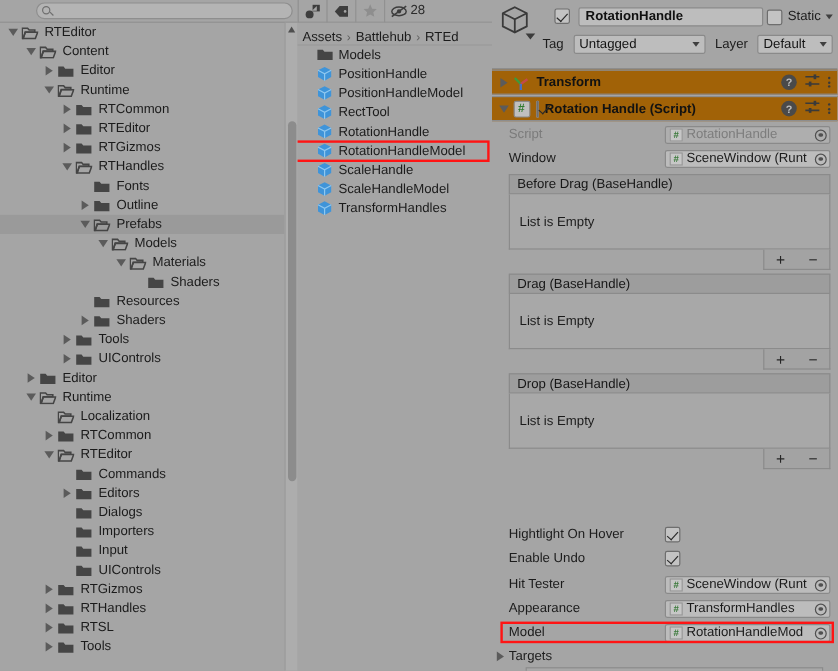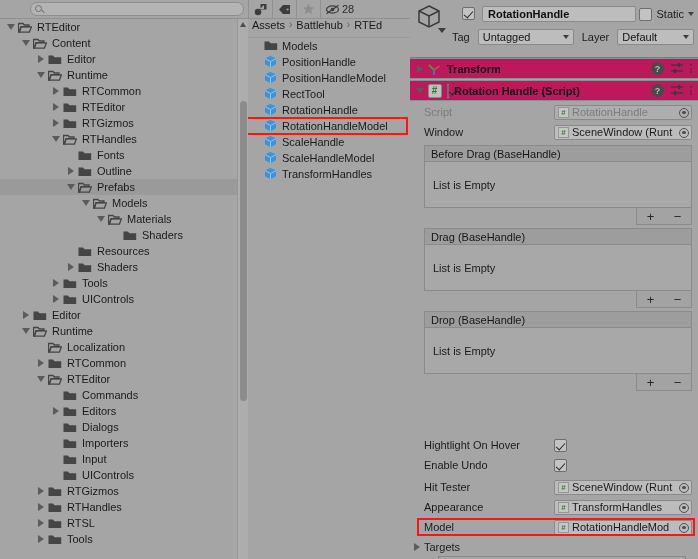--- a/index.html
+++ b/index.html
@@ -89,21 +89,21 @@
   .vscroll .up { top: 3px; border-width: 0 3.5px 5px 3.5px; border-color: transparent transparent #4e4e4e transparent; }
   .vthumb {
     position: absolute; left: 2px; width: 7px;
     background: #8c8c8c; border-radius: 4px;
   }
 
   
   .breadcrumb {
     position: absolute; top: 19px; left: 0; right: 0; height: 19px;
     background: #a5a5a5; border-bottom: 1px solid #9b9b9b;
-    display: flex; align-items: flex-start; padding-left: 4px;
+    display: flex; align-items: flex-end; padding-left: 4px;
     font-size: 11px; color: #1b1b1b; overflow: hidden; white-space: nowrap;
   }
   .bc-sep { color: #5e5e5e; margin: 0 4px; font-size: 10px; }
   #list-scroll { position: absolute; top: 38px; left: 0; right: 0; bottom: 0; overflow: hidden; }
   .list-row {
     height: 16px; display: flex; align-items: center;
     padding-left: 16px; font-size: 11px; color: #1b1b1b; white-space: nowrap;
   }
   .list-row.framed { position: relative; }
   .redbox {
@@ -152,21 +152,21 @@
     padding: 0 4px; position: relative; font-size: 11px; color: #141414;
   }
   .dropdown .dd-arrow {
     margin-left: auto; width: 0; height: 0; border-style: solid;
     border-width: 4px 3.5px 0 3.5px;
     border-color: #3f3f3f transparent transparent transparent;
   }
 
   .comp-header {
     position: relative; height: 21px; display: flex; align-items: center;
-    background: #be185d; border-top: 1px solid #8d8d8d; border-bottom: 1px solid #8d8d8d;
+    background: #a16207; border-top: 1px solid #8d8d8d; border-bottom: 1px solid #8d8d8d;
     padding-left: 3px; font-weight: bold; font-size: 11px; color: #121212;
   }
   .comp-header .foldout { width: 13px; display: flex; justify-content: center; }
   .comp-ico { width: 17px; height: 15px; margin-right: 4px; display:flex; align-items:center; justify-content:center; }
   .script-ico {
     width: 14px; height: 14px; background: #c0c0c0; border: 1px solid #8a8a8a;
     border-radius: 2px; color: #2f7a2f; font-size: 10px; font-weight: bold;
     display: flex; align-items: center; justify-content: center;
   }
   .hdr-right { margin-left: auto; display: flex; align-items: center; gap: 7px; padding-right: 6px; }
@@ -766,21 +766,21 @@
       <div class="name-field">
         <span>RotationHandle</span>
       </div>
       <div class="static-wrap">
         <div class="cb"></div>
         <span>Static</span>
         <span style="width:0;height:0;border-style:solid;border-width:4px 3.5px 0 3.5px;border-color:#3f3f3f transparent transparent transparent;"></span>
       </div>
       <div class="row2">
         <span class="mini-label">Tag</span>
-        <div class="dropdown" style="width:96px;">
+        <div class="dropdown" style="width:110px;">
           <span>Untagged</span>
           <span class="dd-arrow"></span>
         </div>
         <span class="mini-label">Layer</span>
         <div class="dropdown" style="flex:1;">
           <span>Default</span>
           <span class="dd-arrow"></span>
         </div>
       </div>
     </div>

